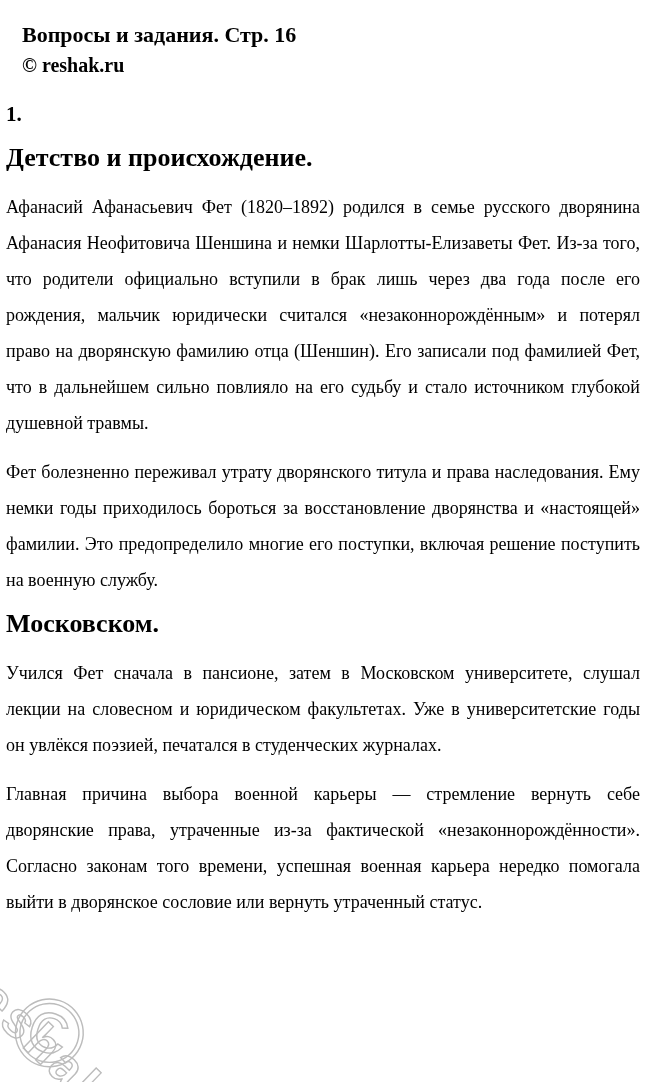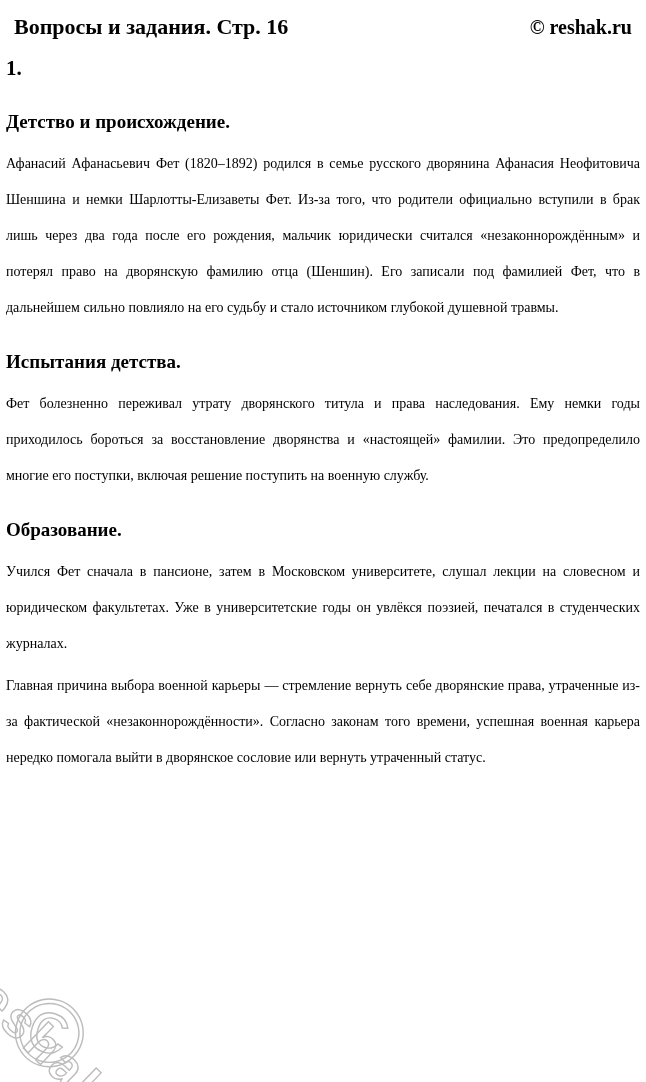--- a/index.html
+++ b/index.html
@@ -20,46 +20,47 @@
     width: 634px;
     height: 1074px;
     padding: 4px 6px 4px 6px;
     z-index: 1;
   }
   .header {
     display: flex;
     justify-content: space-between;
     align-items: baseline;
     line-height: 30px;
-    margin: 8px;
+    margin: 16px;
+    flex-direction: column;
   }
   .page-title {
     font-weight: bold;
     font-size: 22px;
   }
   .copyright {
     font-size: 20px;
     font-weight: bold;
   }
   .item-number {
     font-weight: bold;
     font-size: 21px;
     line-height: 36px;
     margin: 8px 0 0 0;
   }
   h2.section-heading {
-    font-size: 19px;
+    font-size: 26px;
     font-weight: bold;
     line-height: 36px;
-    margin: 18px 0 0 0;
+    margin: 8px 0 0 0;
   }
   p.section-body {
-    font-size: 14px;
+    font-size: 18px;
     line-height: 36px;
-    margin: 6px 0 0 0;
+    margin: 13px 0 0 0;
     text-align: justify;
     text-align-last: left;
   }
   
   .wm {
     position: absolute;
     z-index: 0;
     color: transparent;
     -webkit-text-stroke: 1.4px #bcbcbc;
     font-family: "Liberation Sans", "DejaVu Sans", sans-serif;
@@ -95,21 +96,20 @@
   <div class="header">
     <span class="page-title">Вопросы и задания. Стр. 16</span>
     <span class="copyright">© reshak.ru</span>
   </div>
 
   <div class="item-number">1.</div>
 
   <h2 class="section-heading">Детство и происхождение.</h2>
   <p class="section-body">Афанасий Афанасьевич Фет (1820–1892) родился в семье русского дворянина Афанасия Неофитовича Шеншина и немки Шарлотты-Елизаветы Фет. Из-за того, что родители официально вступили в брак лишь через два года после его рождения, мальчик юридически считался «незаконнорождённым» и потерял право на дворянскую фамилию отца (Шеншин). Его записали под фамилией Фет, что в дальнейшем сильно повлияло на его судьбу и стало источником глубокой душевной травмы.</p>
 
-  <h2 class="section-heading">Испытания детства.</h2>
   <p class="section-body">Фет болезненно переживал утрату дворянского титула и права наследования. Ему немки годы приходилось бороться за восстановление дворянства и «настоящей» фамилии. Это предопределило многие его поступки, включая решение поступить на военную службу.</p>
 
-  <h2 class="section-heading">Образование.</h2>
+  <h2 class="section-heading">Московском.</h2>
   <p class="section-body">Учился Фет сначала в пансионе, затем в Московском университете, слушал лекции на словесном и юридическом факультетах. Уже в университетские годы он увлёкся поэзией, печатался в студенческих журналах.</p>
 
   <p class="section-body">Главная причина выбора военной карьеры — стремление вернуть себе дворянские права, утраченные из-за фактической «незаконнорождённости». Согласно законам того времени, успешная военная карьера нередко помогала выйти в дворянское сословие или вернуть утраченный статус.</p>
 
 </div>
 
 </body></html>

